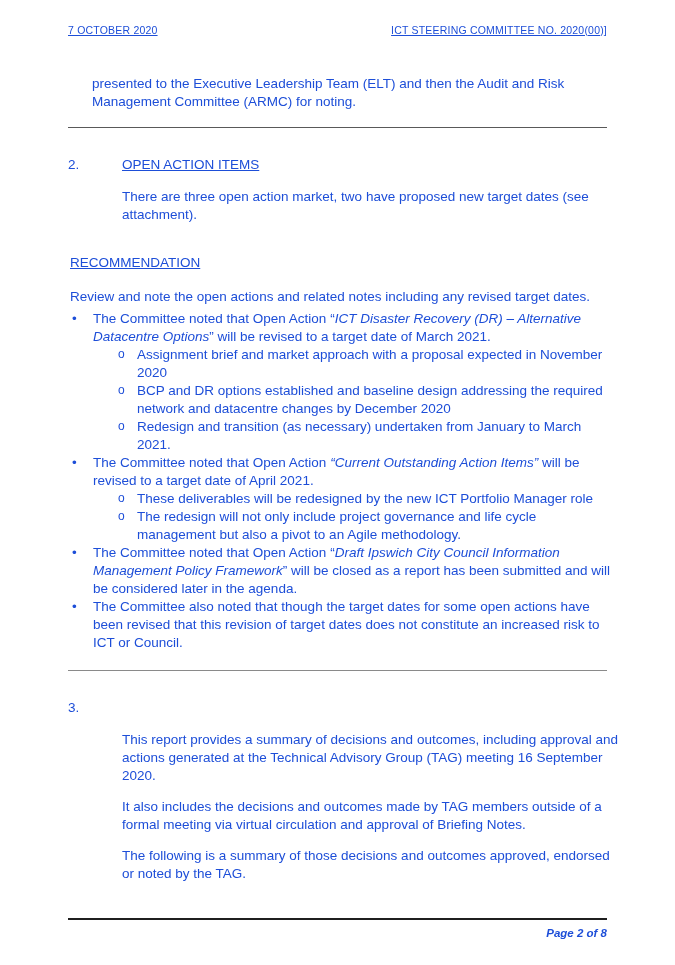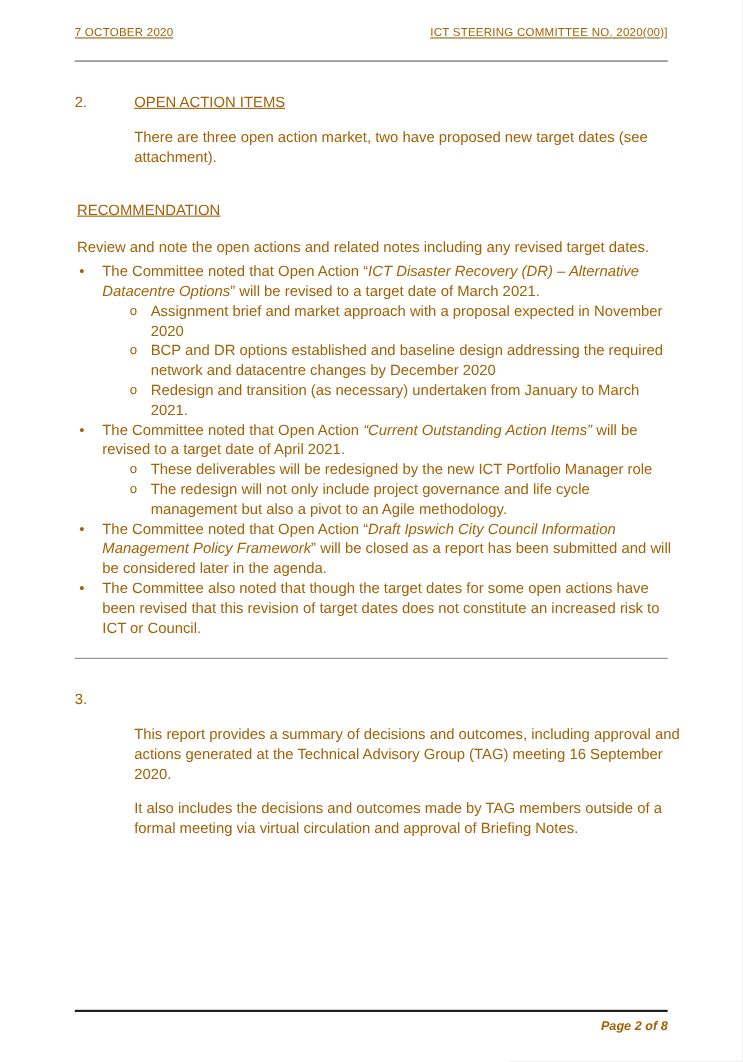--- a/index.html
+++ b/index.html
@@ -4,21 +4,21 @@
 <style>
   html,body { margin:0; padding:0; background:#e8e8e8; }
   .page {
     position:relative;
     width:675px; height:965px;
     margin:0 auto;
     background:#ffffff;
     font-family:"Liberation Sans", sans-serif;
     font-size:13.5px;
     line-height:18px;
-    color:#a16207;
+    color:#1d4ed8;
     overflow:hidden;
   }
   .header {
     display:flex;
     justify-content:space-between;
     margin:21px 68px 0 68px;
     font-size:10.5px;
     letter-spacing:0.2px;
   }
   .header .hdr-text { text-decoration:underline; }
@@ -53,20 +53,21 @@
 </head>
 <body>
 
 <div class="page">
 
   <div class="header">
     <span class="hdr-text">7 OCTOBER 2020</span>
     <span class="hdr-text">ICT STEERING COMMITTEE NO. 2020(00)]</span>
   </div>
 
+  <p class="intro-paragraph">presented to the Executive Leadership Team (ELT) and then the Audit and Risk Management Committee (ARMC) for noting.</p>
 
   <hr class="rule rule-top">
 
   <div class="section-heading">
     <span class="num">2.</span>
     <span class="ttl">OPEN ACTION ITEMS</span>
   </div>
 
   <p class="sec2-intro">There are three open action market, two have proposed new target dates (see attachment).</p>
 
@@ -89,19 +90,20 @@
     </ul>
 
   <hr class="rule rule-mid">
 
   <div class="section-heading">
     <span class="num">3.</span>
   </div>
 
   <p class="sec3-paragraph first">This report provides a summary of decisions and outcomes, including approval and actions generated at the Technical Advisory Group (TAG) meeting 16 September 2020.</p>
   <p class="sec3-paragraph">It also includes the decisions and outcomes made by TAG members outside of a formal meeting via virtual circulation and approval of Briefing Notes.</p>
+  <p class="sec3-paragraph">The following is a summary of those decisions and outcomes approved, endorsed or noted by the TAG.</p>
 
   <div class="footer">
     <hr class="footer-rule">
     <div class="page-number">Page 2 of 8</div>
   </div>
 
 </div>
 
 </body></html>

